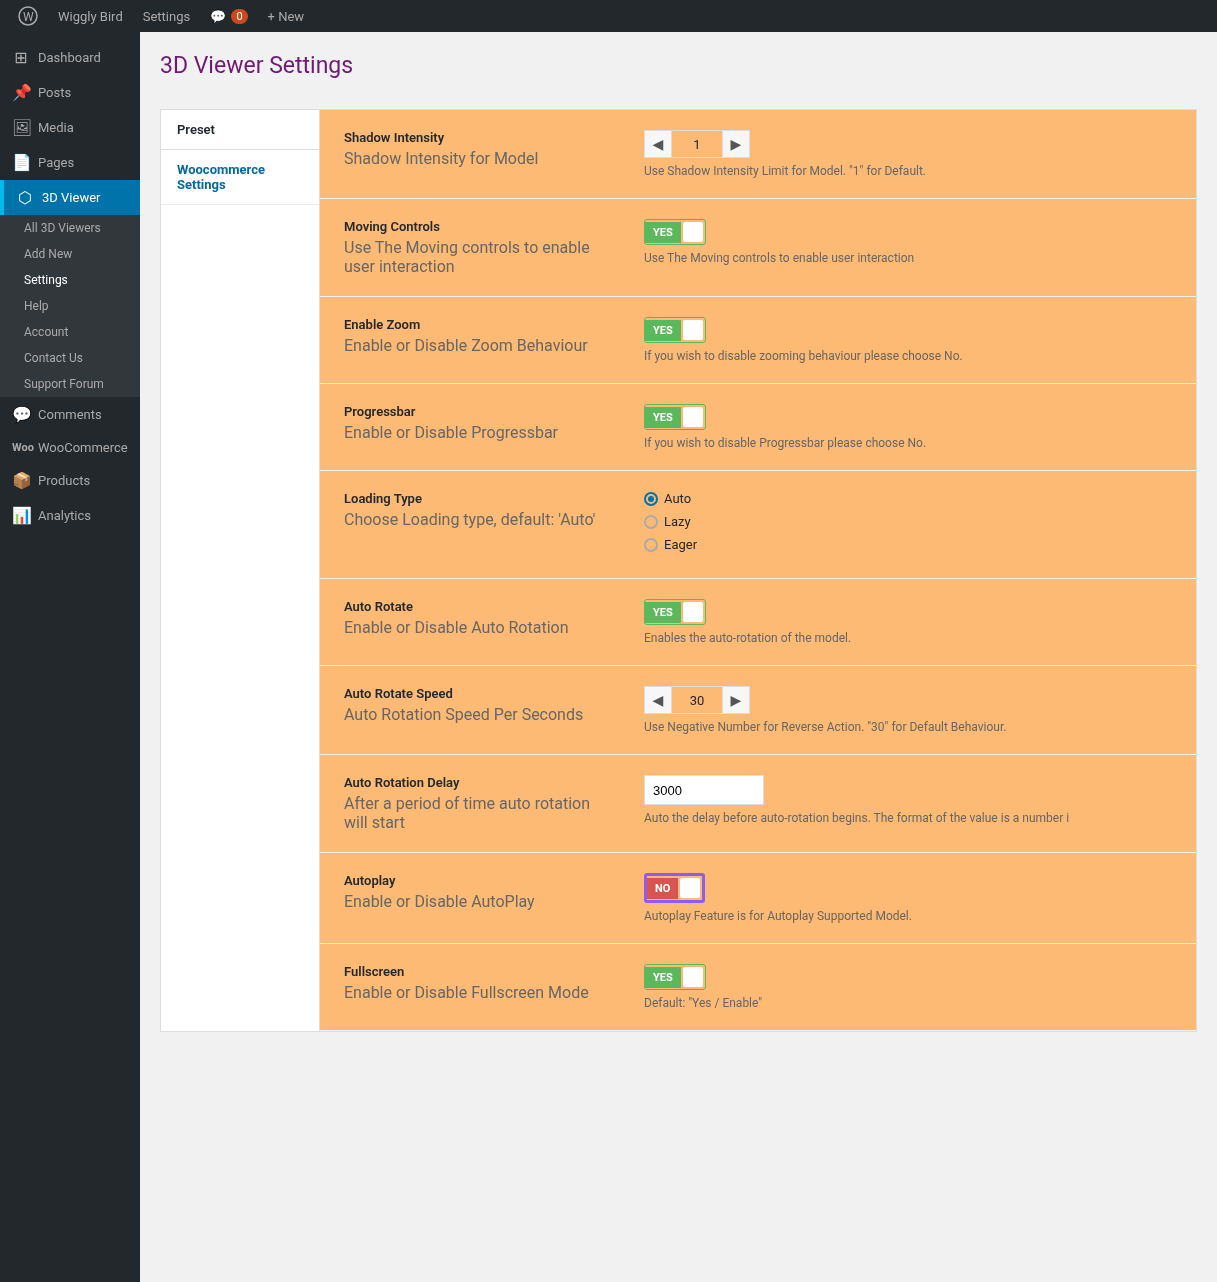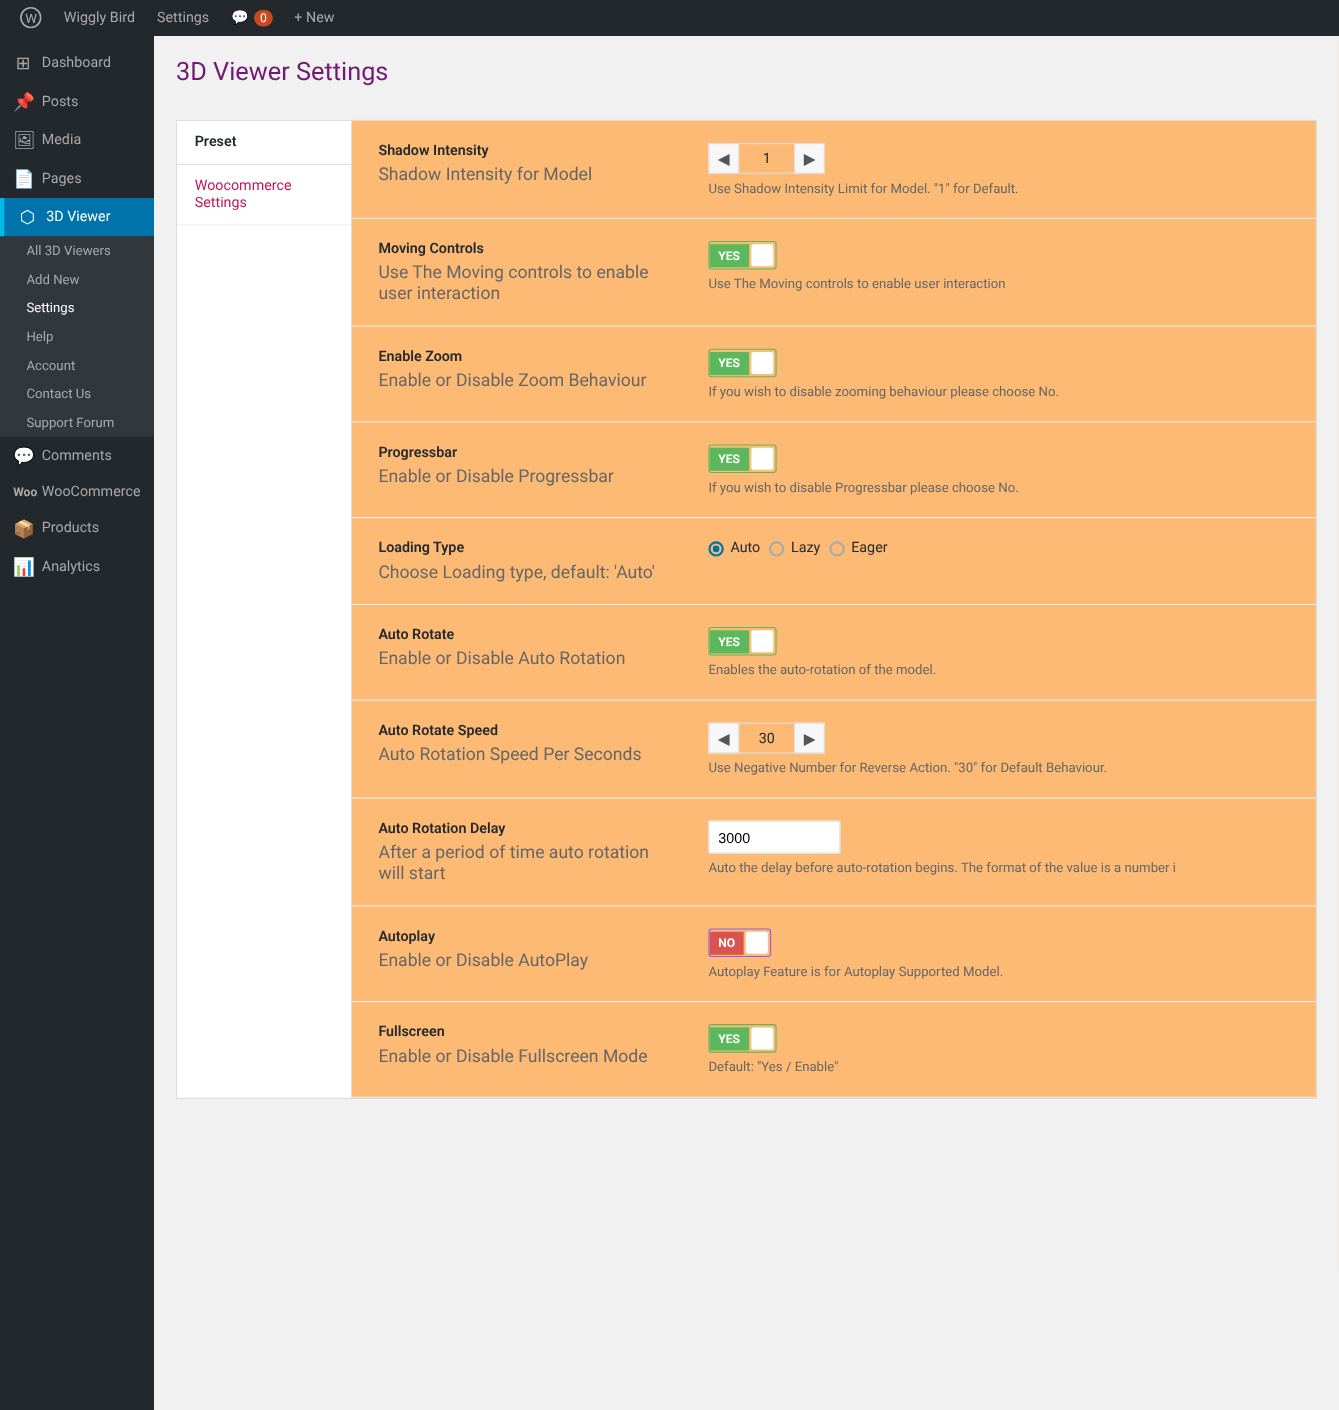--- a/index.html
+++ b/index.html
@@ -107,24 +107,25 @@
     }
     .preset-header {
       padding: 12px 16px;
       font-size: 13px;
       font-weight: 600;
       color: #23282d;
       border-bottom: 1px solid #ddd;
     }
     .preset-item {
       padding: 12px 16px;
-      color: #be185d;
+      color: #0369a1;
       cursor: pointer;
       font-size: 13px;
       border-bottom: 1px solid #eee;
+      font-weight: bold;
     }
 
     
     .settings-panel {
       flex: 1;
       background: #fdba74;
       border: 1px solid #ddd;
       border-left: none;
     }
 
@@ -222,21 +223,21 @@
       margin: 2px;
     }
     .toggle-hint {
       font-size: 12px;
       color: #666;
     }
 
     
     .radio-group {
       display: flex;
-      flex-direction: row;
+      flex-direction: column;
       gap: 8px;
       margin-bottom: 6px;
     }
     .radio-option {
       display: flex;
       align-items: center;
       gap: 6px;
       cursor: pointer;
       font-size: 13px;
     }
@@ -482,21 +483,21 @@
       <div class="stepper-hint">Auto the delay before auto-rotation begins. The format of the value is a number i</div>
     </div>
           </div>
           <div class="setting-row">
             <div class="setting-info">
               <div class="setting-label">Autoplay</div>
     <div class="setting-desc">Enable or Disable AutoPlay</div>
             </div>
             <div class="setting-control">
       <div class="toggle-wrap">
-        <div class="toggle off" style="display:inline-flex;align-items:center;border-radius:3px;border:1px solid #8b5cf6;cursor:pointer;">
+        <div class="toggle off" style="display:inline-flex;align-items:center;border-radius:3px;border:3px solid #8b5cf6;cursor:pointer;">
           <span class="toggle-label" style="background:#d9534f;padding:4px 8px;font-size:11px;font-weight:700;color:#fff;">NO</span>
           <span class="toggle-knob" style="width:20px;height:20px;background:#fff;margin:2px;border-radius:2px;display:inline-block;"></span>
         </div>
       </div>
       <div class="toggle-hint">Autoplay Feature is for Autoplay Supported Model.</div>
     </div>
           </div>
           <div class="setting-row">
             <div class="setting-info">
               <div class="setting-label">Fullscreen</div>

